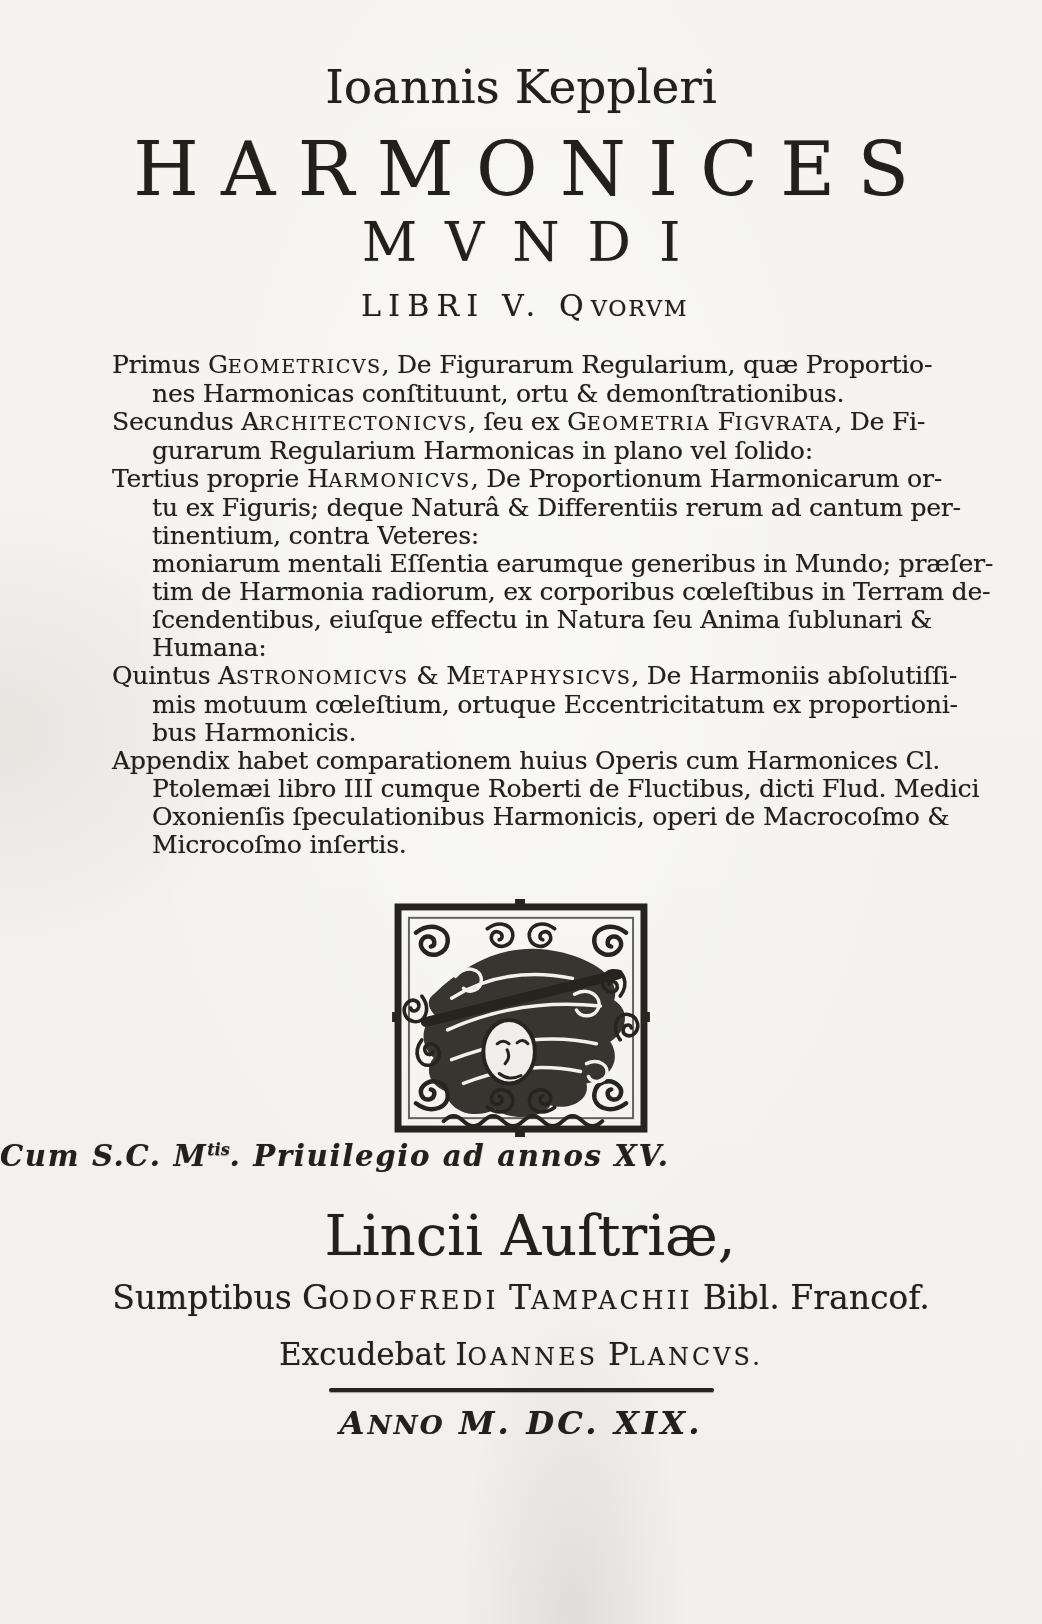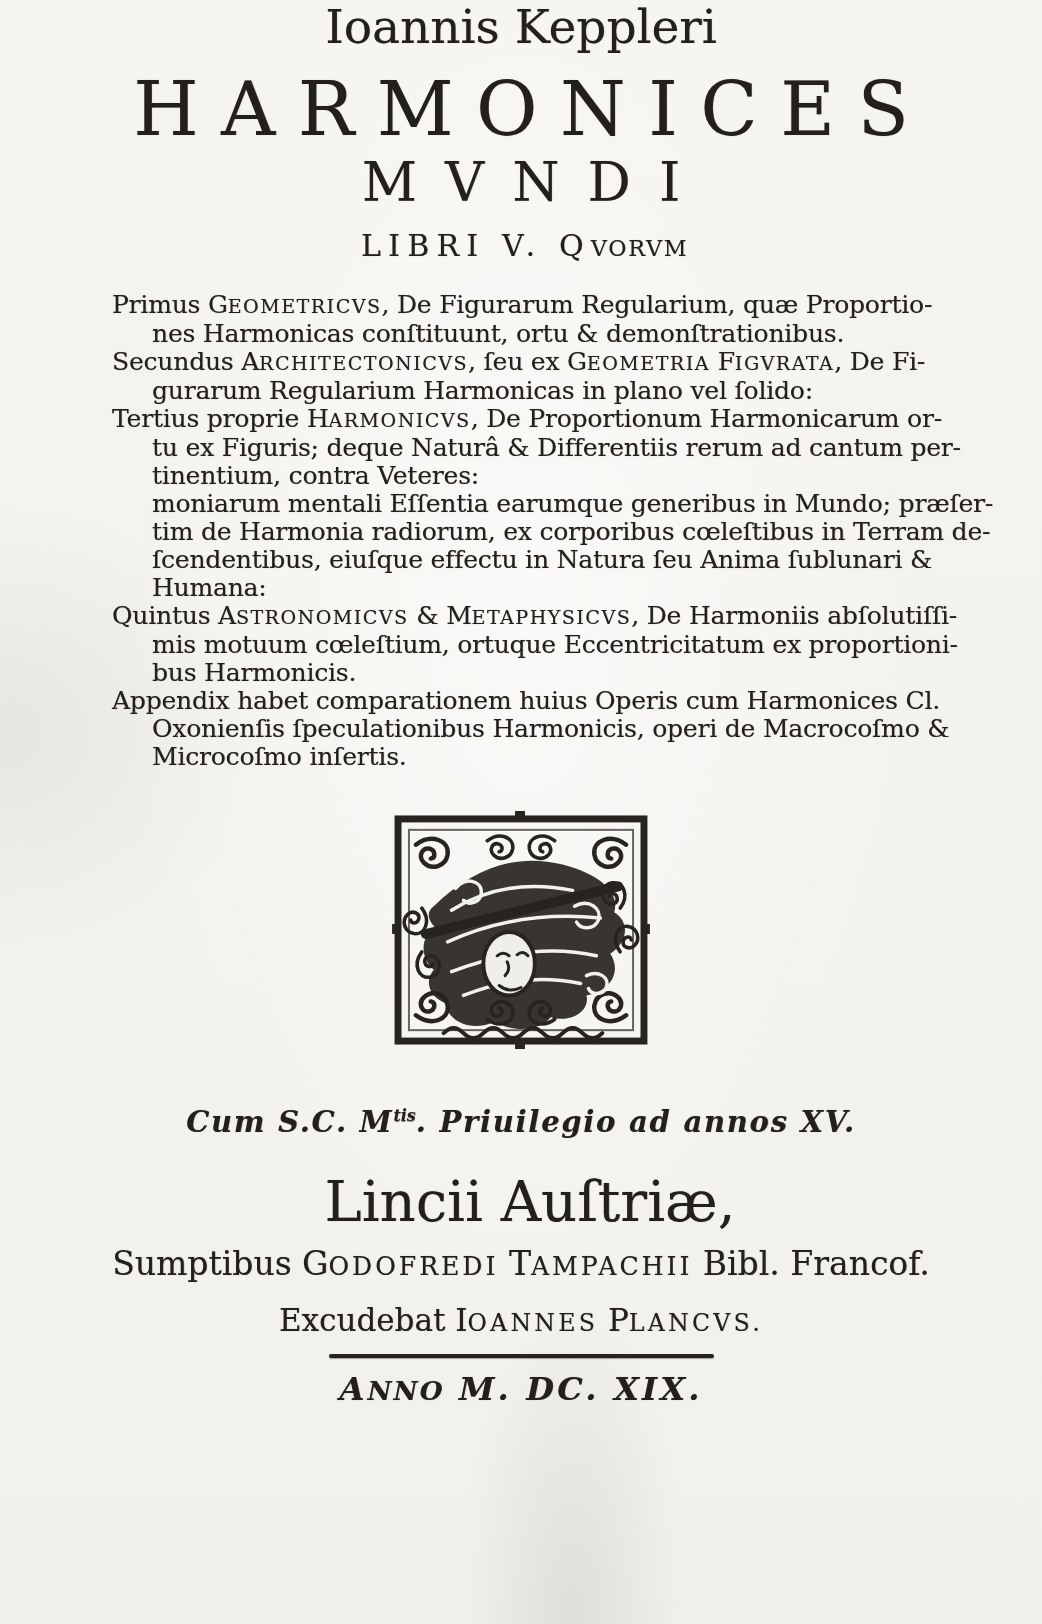--- a/index.html
+++ b/index.html
@@ -12,31 +12,31 @@
       radial-gradient(ellipse at 50% 38%, rgba(255,255,255,0.55) 0%, rgba(255,255,255,0) 55%),
       radial-gradient(ellipse at 0% 45%, rgba(120,115,105,0.10) 0%, rgba(120,115,105,0) 18%),
       radial-gradient(ellipse at 55% 100%, rgba(90,88,82,0.12) 0%, rgba(90,88,82,0) 14%),
       linear-gradient(#f5f4f0,#f1f0ec);
     font-family:"DejaVu Serif", serif;
     color:#231f1b;
     overflow:hidden;
     text-shadow:0.3px 0.3px 0.7px rgba(35,31,27,0.5);
   }
   .center{text-align:center;}
-  .author{font-size:47px;line-height:1.15;}
+  .author{padding-top:60px;font-size:47px;line-height:1.15;}
   .title1{margin-top:12px;font-size:75px;line-height:1.15;letter-spacing:0.30em;text-indent:0.30em;}
   .title2{margin-top:0px;font-size:54px;line-height:1.15;letter-spacing:0.52em;text-indent:0.52em;}
   .subtitle{margin-top:14px;font-size:30px;letter-spacing:0.24em;text-indent:0.24em;}
   .subtitle .sc{font-size:0.74em;}
   .books{margin:28px 0 0 112px;width:846px;font-size:25px;line-height:28px;letter-spacing:-0.2px;}
   .bl{white-space:nowrap;}
   .ind{padding-left:40px;}
   .sc{font-size:0.76em;letter-spacing:0.08em;}
   .orn{text-align:center;margin-top:40px;height:240px;}
-  .privilege{text-align:center;margin-top:54px;font-size:29px;font-style:italic;font-weight:bold;letter-spacing:0.06em;}
+  .privilege{text-align:left;font-size:29px;font-style:italic;font-weight:bold;letter-spacing:0.06em;}
   .privilege .sup{font-size:0.55em;vertical-align:super;letter-spacing:0;}
   .place{text-align:center;margin-top:32px;font-size:56px;line-height:1.12;margin-left:18px;}
   .publisher{text-align:center;margin-top:10px;font-size:33px;}
   .publisher .sc{letter-spacing:0.12em;}
   .publisher .bold{font-weight:normal;}
   .printer{text-align:center;margin-top:19px;font-size:31px;}
   .printer .sc{letter-spacing:0.14em;}
   .rule{width:385px;height:4px;background:#26231f;margin:16px auto 12px auto;border-radius:2px;box-shadow:0 1px 1px rgba(38,35,31,0.4);}
   .year{text-align:center;font-size:32px;font-style:italic;font-weight:bold;letter-spacing:0.10em;}
   .year .sc{font-size:0.82em;}
@@ -67,20 +67,21 @@
     <div class="bl ind">moniarum mentali Eſſentia earumque generibus in Mundo; præſer-</div>
     <div class="bl ind">tim de Harmonia radiorum, ex corporibus cœleſtibus in Terram de-</div>
     <div class="bl ind">ſcendentibus, eiuſque effectu in Natura ſeu Anima ſublunari &amp;</div>
     <div class="bl ind">Humana:</div>
 
     <div class="bl"><span>Quintus A</span><span class="sc">STRONOMICVS</span><span> &amp; M</span><span class="sc">ETAPHYSICVS</span><span>, De Harmoniis abſolutiſſi-</span></div>
     <div class="bl ind">mis motuum cœleſtium, ortuque Eccentricitatum ex proportioni-</div>
     <div class="bl ind">bus Harmonicis.</div>
 
     <div class="bl">Appendix habet comparationem huius Operis cum Harmonices Cl.</div>
+    <div class="bl ind">Ptolemæi libro III cumque Roberti de Fluctibus, dicti Flud. Medici</div>
     <div class="bl ind">Oxonienſis ſpeculationibus Harmonicis, operi de Macrocoſmo &amp;</div>
     <div class="bl ind">Microcoſmo inſertis.</div>
   </div>
 
   <div class="orn">
     <svg width="258" height="238" viewBox="0 0 260 240" aria-hidden="true">
       <defs>
         <path id="curl" d="M0,0 C16,-12 34,-4 32,10 C30,22 16,26 8,18 C2,12 6,2 14,4 C20,6 20,13 15,14"></path>
       </defs>
       <g fill="#27241f">

